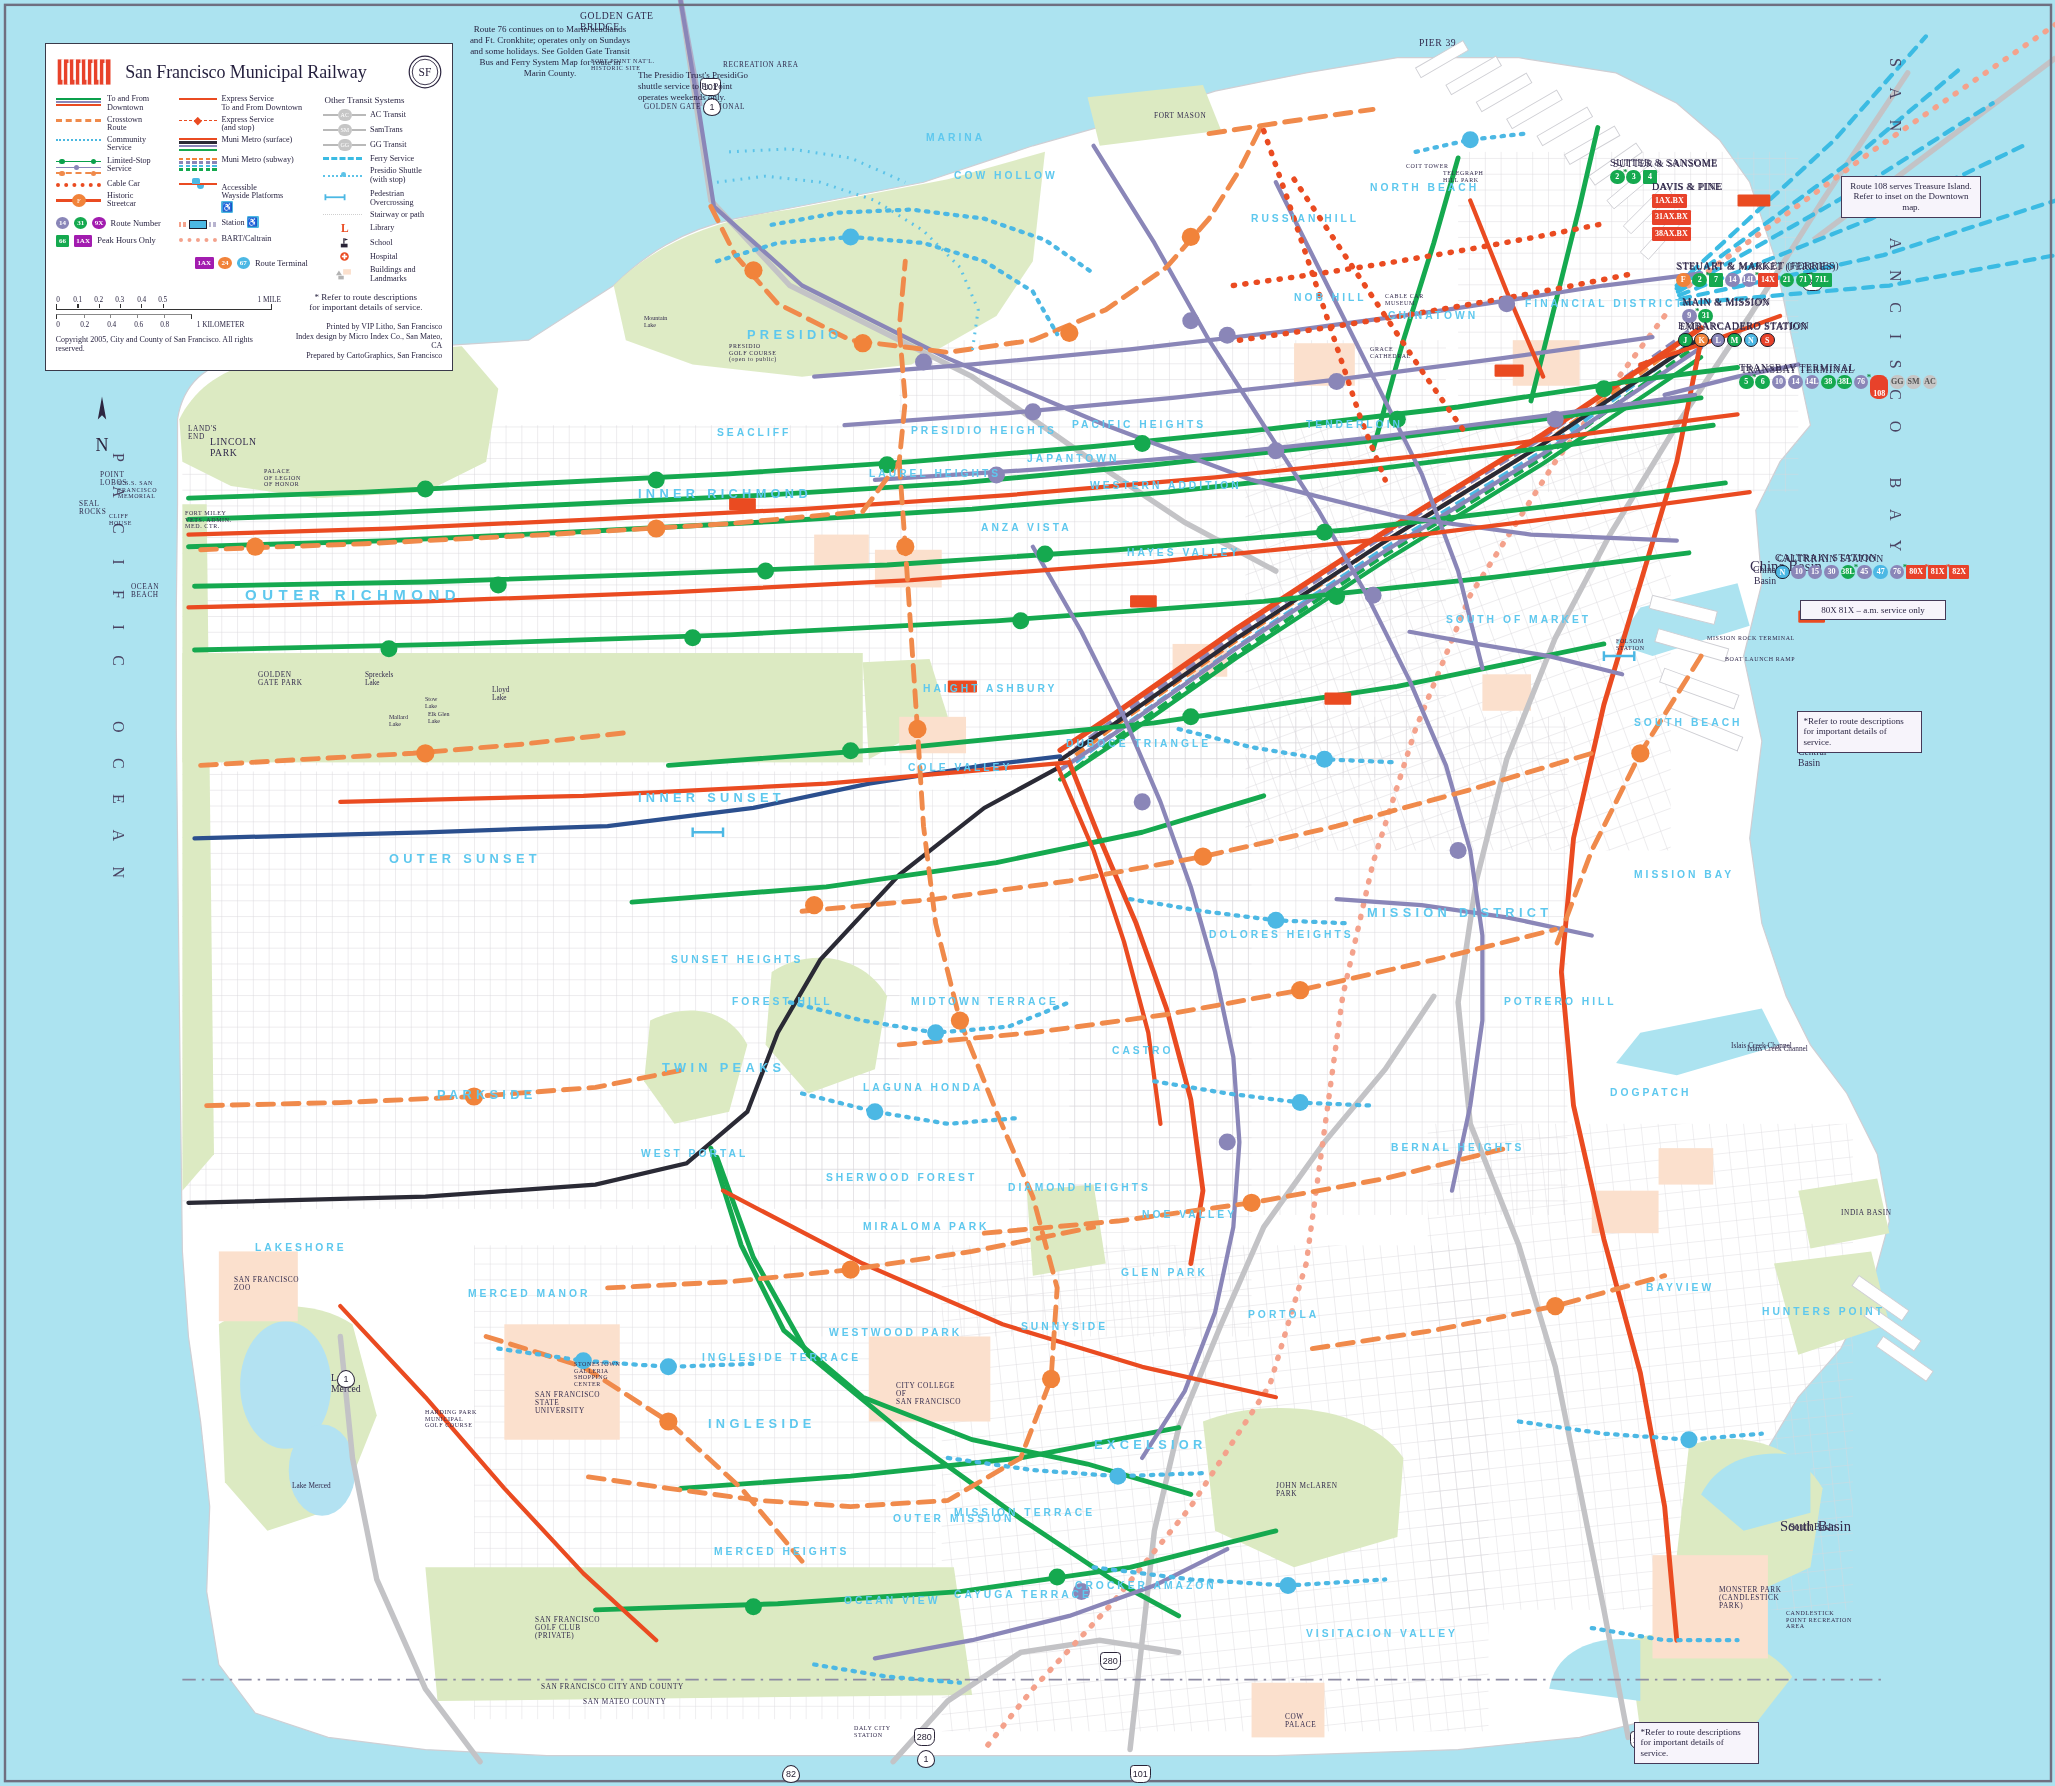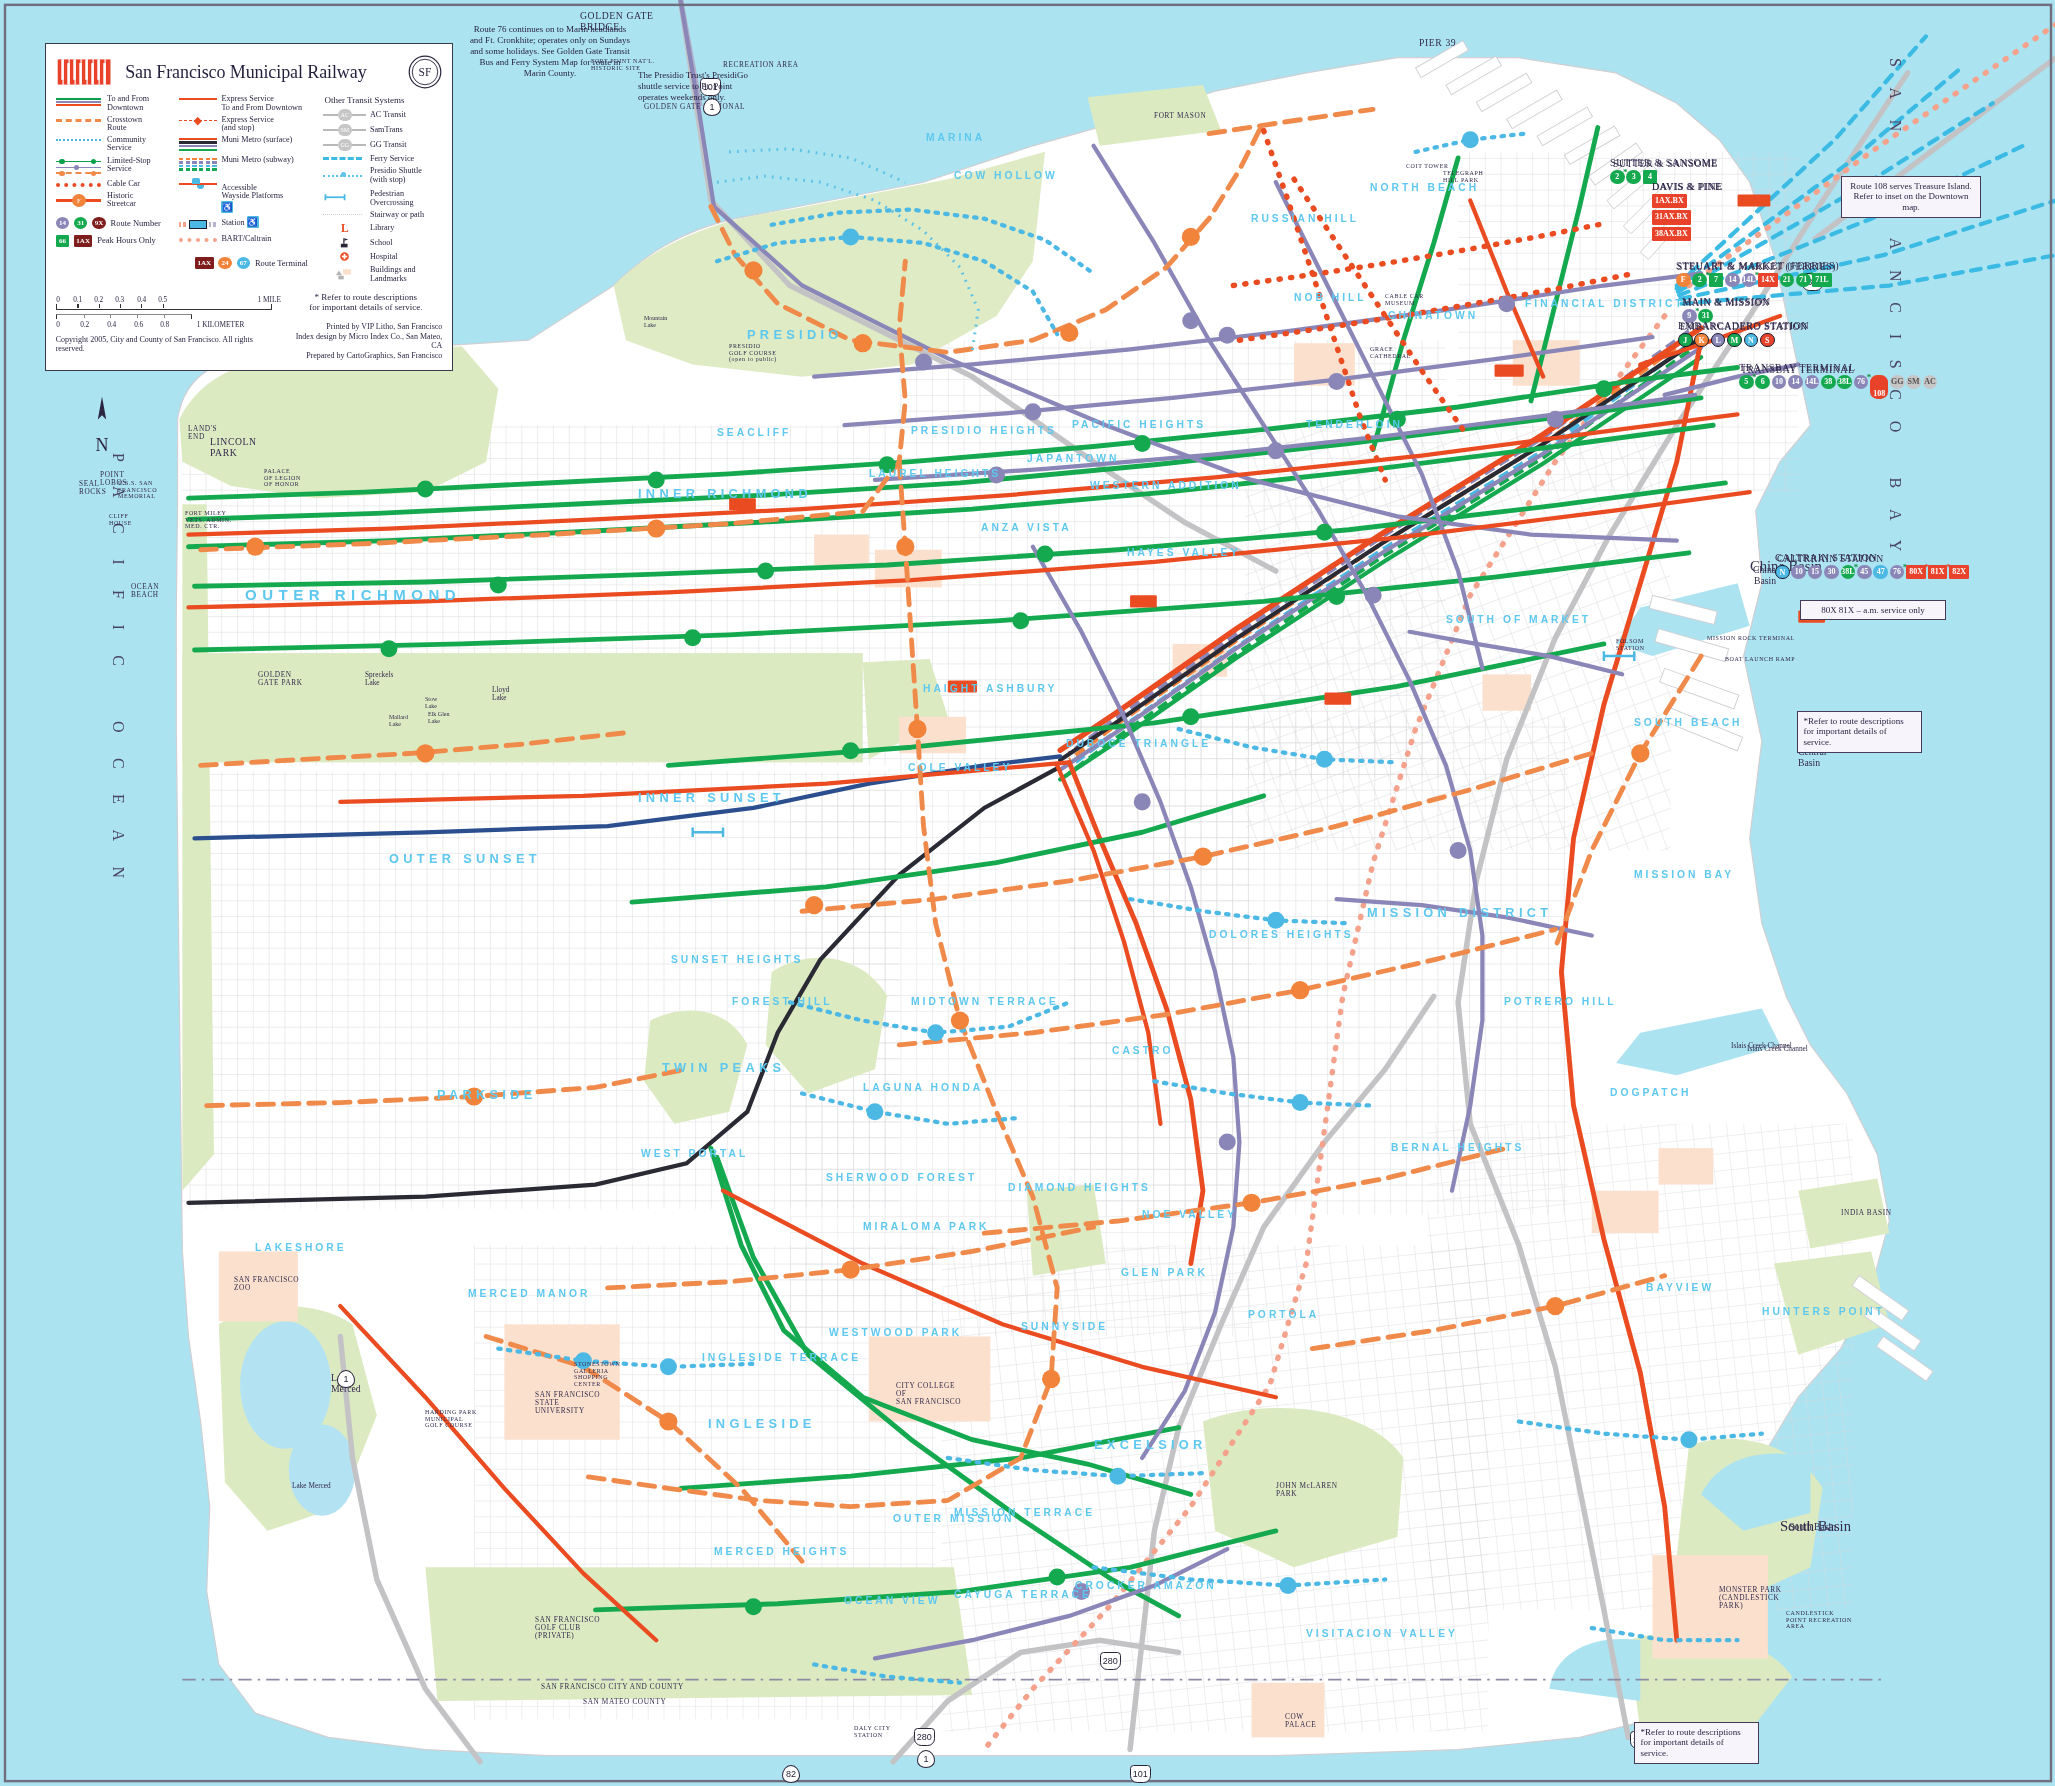--- a/index.html
+++ b/index.html
@@ -69,21 +69,21 @@
 
   .chip {
     display:inline-block; color:#fff; font-size:7px; font-weight:bold;
     text-align:center; line-height:12px; min-width:13.4px; height:12px;
     font-family:"Liberation Serif", serif; vertical-align:middle;
   }
   .chip.circ { border-radius:50%; width:13.4px; }
   .chip.sq { border-radius:1.2px; padding:0 2.4px; }
   .chip.pur { background:#8a86b8; }
   .chip.grn { background:#15a94f; }
-  .chip.red { background:#7f1d1d; }
+  .chip.red { background:#a21caf; }
   .chip.orn { background:#f1833a; }
   .chip.blu { background:#4cb8e4; }
 
   .ots-row { display:flex; align-items:center; gap:3.6px; margin-bottom:3px; }
   .ots-sym { width:43px; display:flex; align-items:center; }
   .ots-pill { width:16px; height:12px; border-radius:6px; background:#c6c6c6;
       color:#fff; font-size:6px; text-align:center; line-height:12px; }
   .ots-txt { font-size:8.2px; color:#241f3d; }
 
   .wheel {
@@ -1065,21 +1065,21 @@
     <div class="lbl place xs caps" style="left: 264px; top: 468px; white-space: pre-line; line-height: 1.12;">PALACE
 OF LEGION
 OF HONOR</div>
     <div class="lbl place xs caps" style="left: 185px; top: 510px; white-space: pre-line; line-height: 1.12;">FORT MILEY
 VETS. ADMIN.
 MED. CTR.</div>
     <div class="lbl place sm caps" style="left: 188px; top: 425px; white-space: pre-line; line-height: 1.12;">LAND'S
 END</div>
     <div class="lbl place sm caps" style="left: 100px; top: 471px; white-space: pre-line; line-height: 1.12;">POINT
 LOBOS</div>
-    <div class="lbl place sm caps" style="left: 79px; top: 480px; white-space: pre-line; line-height: 1.12;">SEAL
+    <div class="lbl place sm caps" style="left: 79px; top: 500px; white-space: pre-line; line-height: 1.12;">SEAL
 ROCKS</div>
     <div class="lbl place xs caps" style="left: 109px; top: 513px; white-space: pre-line; line-height: 1.12;">CLIFF
 HOUSE</div>
     <div class="lbl place sm caps" style="left: 131px; top: 583px; white-space: pre-line; line-height: 1.12;">OCEAN
 BEACH</div>
     <div class="lbl place xs caps" style="left: 118px; top: 480px; white-space: pre-line; line-height: 1.12;">U.S.S. SAN
 FRANCISCO
 MEMORIAL</div>
     <div class="lbl place sm caps" style="left: 258px; top: 671px; white-space: pre-line; line-height: 1.12;">GOLDEN
 GATE PARK</div>

